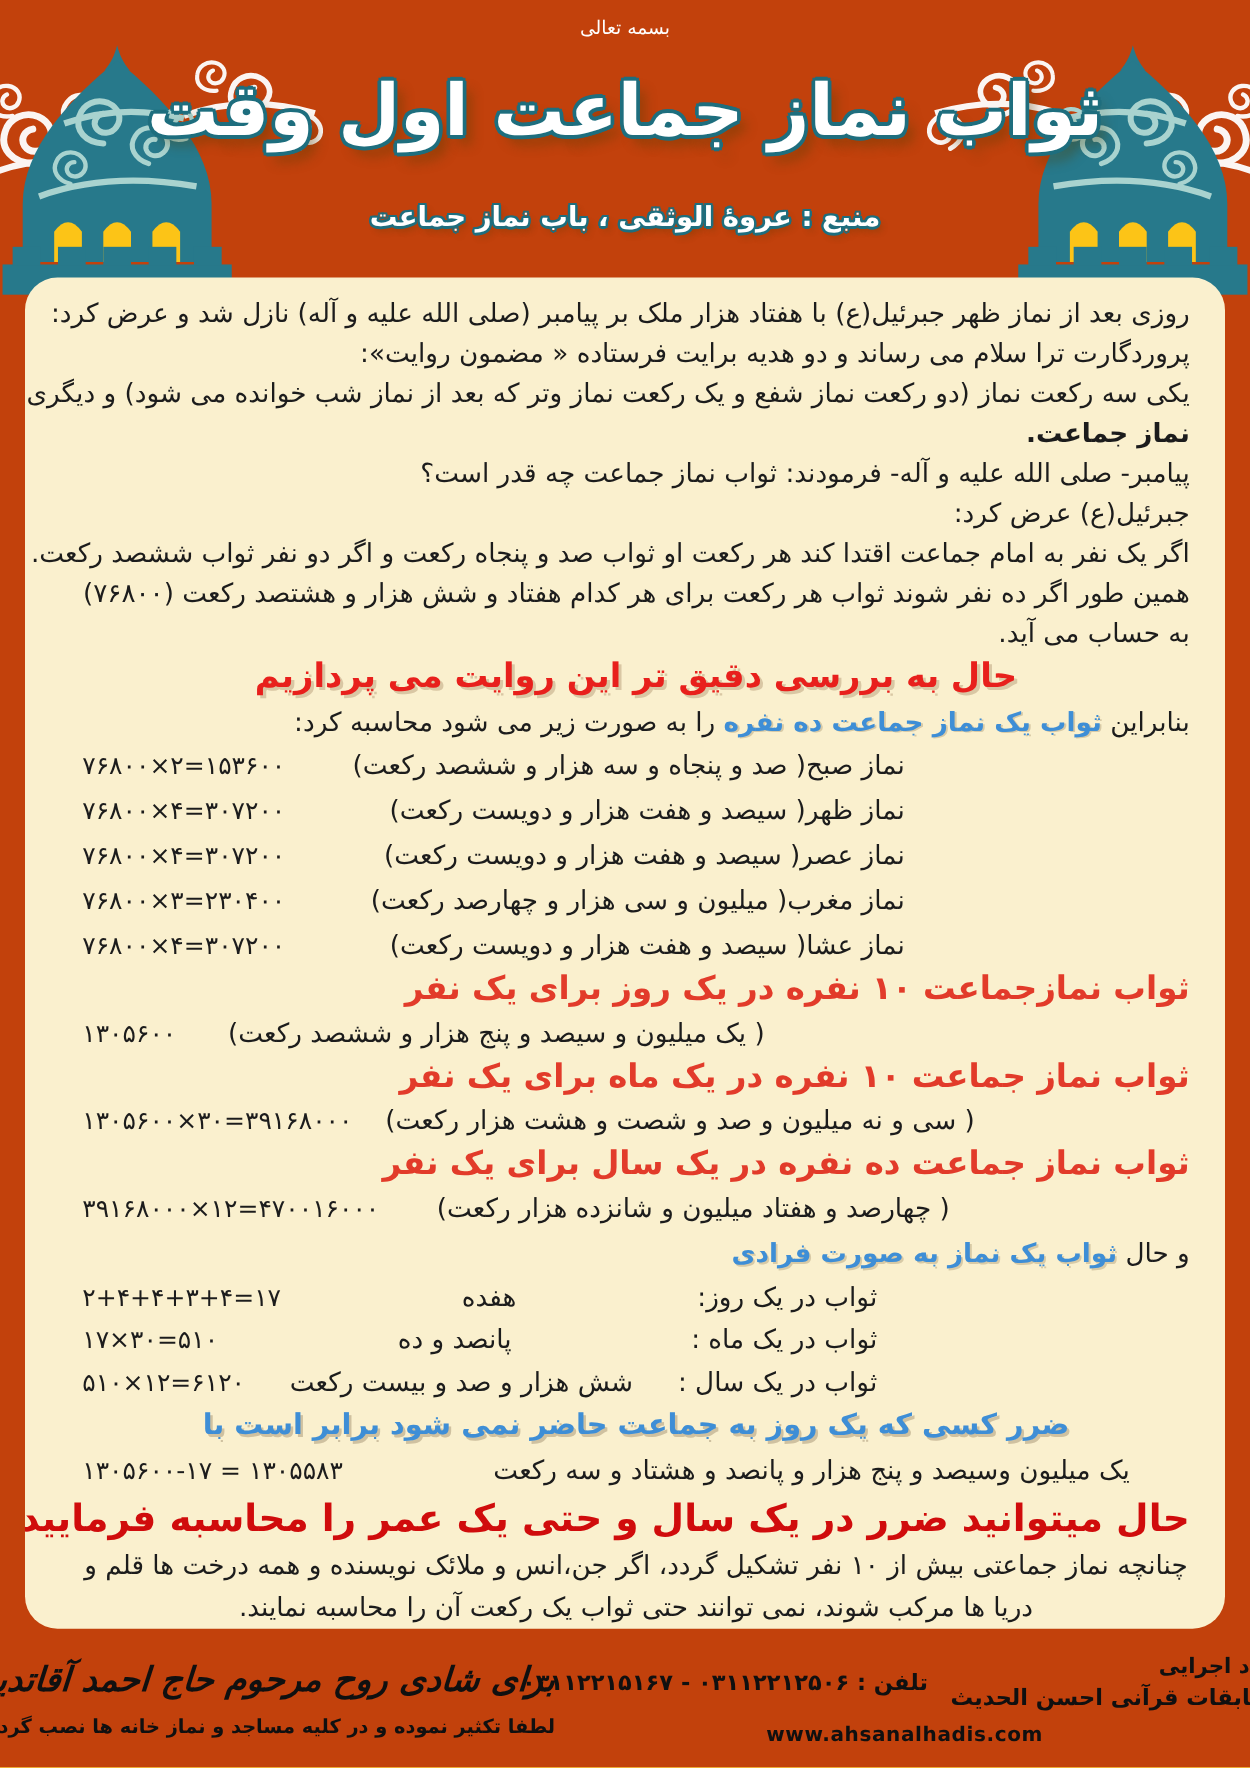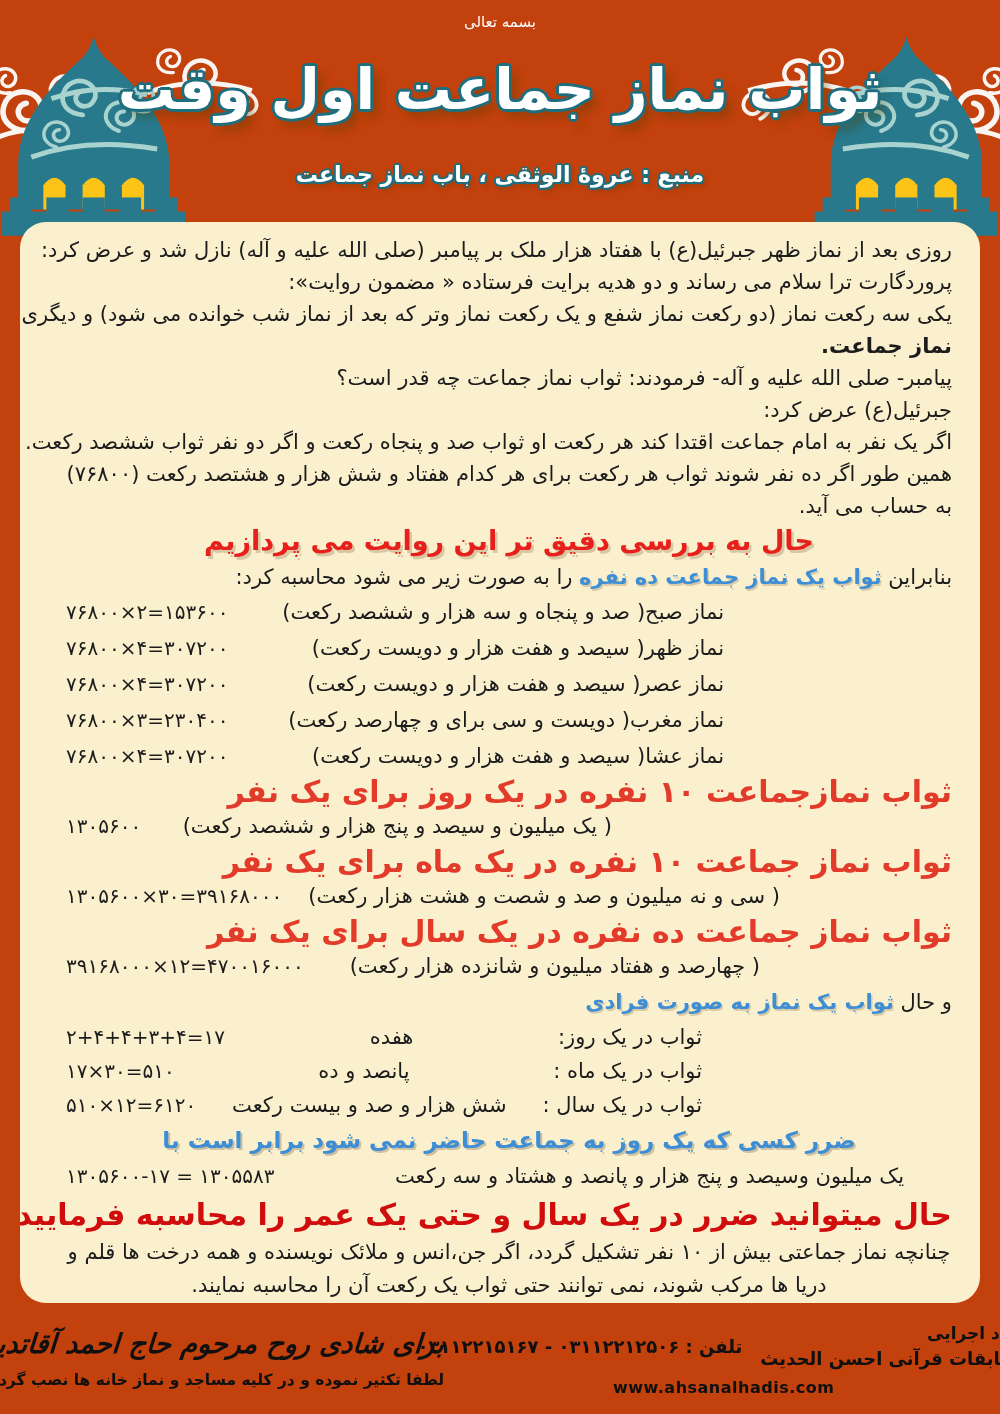--- a/index.html
+++ b/index.html
@@ -26,21 +26,21 @@
   
   .content{position:absolute;left:20px;top:222px;width:960px;height:1081px;box-sizing:border-box;
            background:#FAF0CE;border-radius:26px;z-index:2;padding:12px 28px 0 46px;
            direction:rtl;font-size:21px;overflow:hidden;}
   .line{line-height:32px;text-align:right;white-space:nowrap;}
   .bold{font-weight:bold;}
   .blue{color:#3E8ED6;font-weight:bold;text-shadow:1.5px 1.5px 0 #d8caa6;}
 
   .h-red1{line-height:38px;text-align:center;font-size:27px;font-weight:bold;color:#E8201C;
           white-space:nowrap;text-shadow:2.5px 2.5px 0 #d9c7a4;}
-  .h-red2{line-height:35px;text-align:right;font-size:30px;font-weight:bold;color:#E23B2A;white-space:nowrap;}
+  .h-red2{line-height:35px;text-align:right;font-size:26px;font-weight:bold;color:#E23B2A;white-space:nowrap;}
   .h-red3{line-height:42px;text-align:center;font-size:30px;font-weight:bold;color:#D00C0C;white-space:nowrap;}
   .h-blue{line-height:36px;text-align:center;font-size:23px;font-weight:bold;color:#3E8ED6;
           white-space:nowrap;text-shadow:2px 2px 0 #cfc1a0;}
 
   .calc-row{display:flex;justify-content:space-between;align-items:baseline;white-space:nowrap;}
   .prayer-row{line-height:36px;padding-right:228px;font-size:21px;}
   .total-row{line-height:35px;}
   .total-day{padding-right:340px;}
   .total-month{padding-right:172px;}
   .total-year{padding-right:192px;}
@@ -174,21 +174,21 @@
     </div>
     <div class="calc-row prayer-row">
       <span>نماز ظهر( سیصد و هفت هزار و دویست رکعت)</span>
       <span class="eq">۷۶۸۰۰×۴=۳۰۷۲۰۰</span>
     </div>
     <div class="calc-row prayer-row">
       <span>نماز عصر( سیصد و هفت هزار و دویست رکعت)</span>
       <span class="eq">۷۶۸۰۰×۴=۳۰۷۲۰۰</span>
     </div>
     <div class="calc-row prayer-row">
-      <span>نماز مغرب( دویست و سی برای و چهارصد رکعت)</span>
+      <span>نماز مغرب( میلیون و سی هزار و چهارصد رکعت)</span>
       <span class="eq">۷۶۸۰۰×۳=۲۳۰۴۰۰</span>
     </div>
     <div class="calc-row prayer-row">
       <span>نماز عشا( سیصد و هفت هزار و دویست رکعت)</span>
       <span class="eq">۷۶۸۰۰×۴=۳۰۷۲۰۰</span>
     </div>
 
     <div class="h-red2">ثواب نمازجماعت ۱۰ نفره در یک روز برای یک نفر</div>
     <div class="calc-row total-row total-day">
       <span>( یک میلیون و سیصد و پنج هزار و ششصد رکعت)</span>

